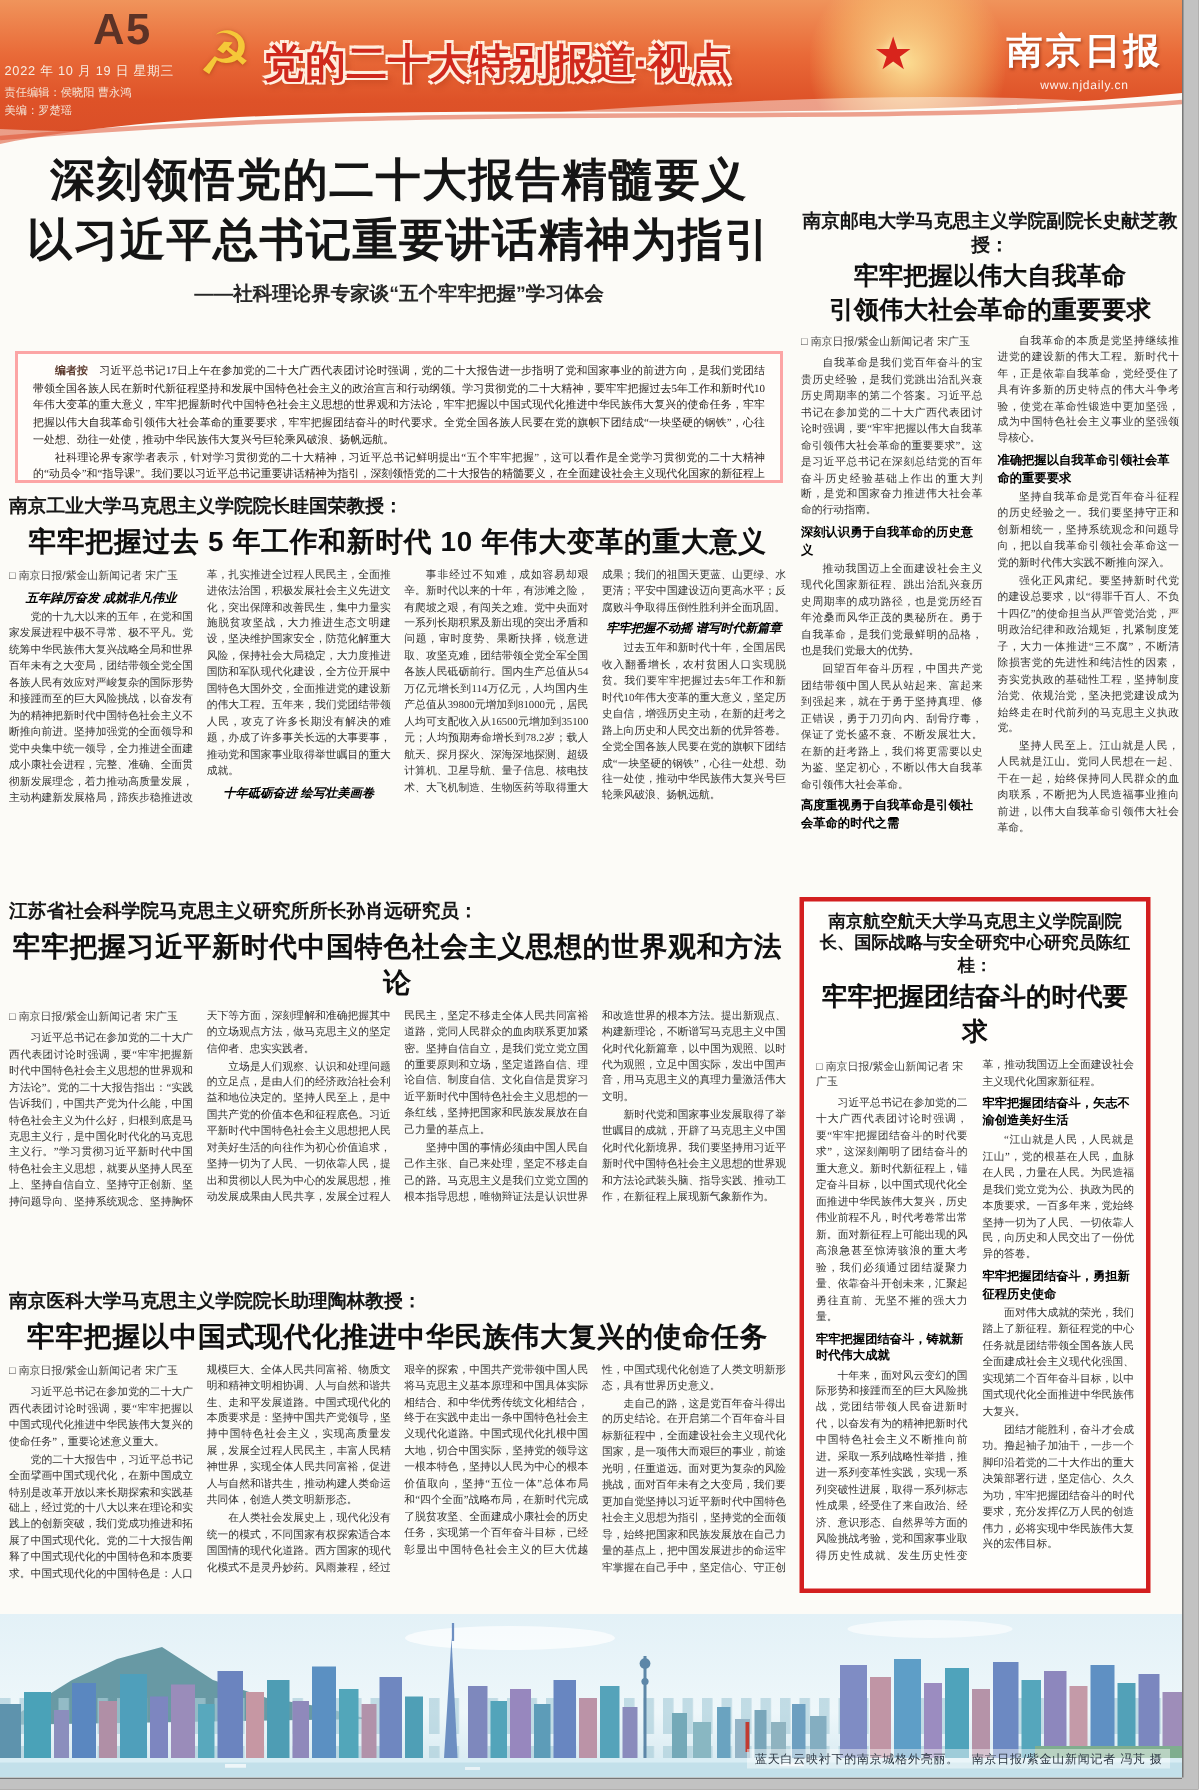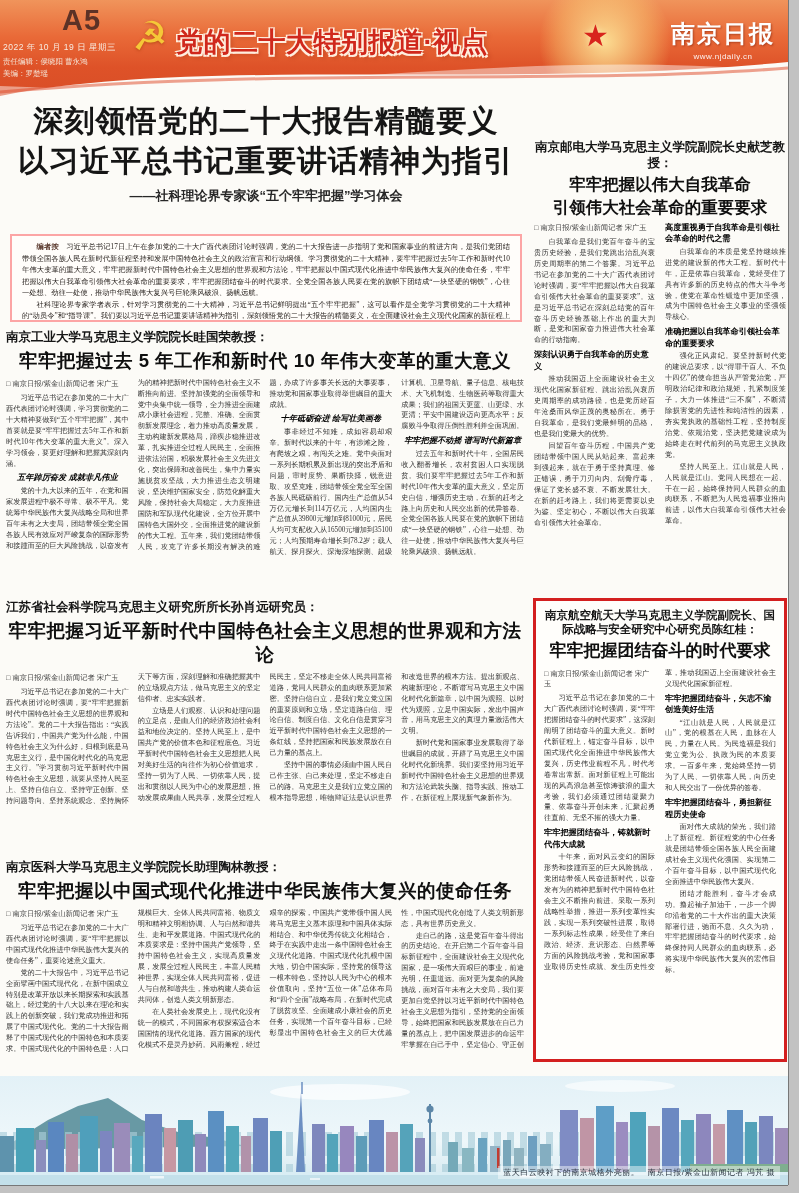--- a/index.html
+++ b/index.html
@@ -90,21 +90,20 @@
   <div class="ednote">
     <p><span class="lbl">编者按</span>　<span>习近平总书记17日上午在参加党的二十大广西代表团讨论时强调，党的二十大报告进一步指明了党和国家事业的前进方向，是我们党团结带领全国各族人民在新时代新征程坚持和发展中国特色社会主义的政治宣言和行动纲领。学习贯彻党的二十大精神，要牢牢把握过去5年工作和新时代10年伟大变革的重大意义，牢牢把握新时代中国特色社会主义思想的世界观和方法论，牢牢把握以中国式现代化推进中华民族伟大复兴的使命任务，牢牢把握以伟大自我革命引领伟大社会革命的重要要求，牢牢把握团结奋斗的时代要求。全党全国各族人民要在党的旗帜下团结成“一块坚硬的钢铁”，心往一处想、劲往一处使，推动中华民族伟大复兴号巨轮乘风破浪、扬帆远航。</span></p>
     <p>社科理论界专家学者表示，针对学习贯彻党的二十大精神，习近平总书记鲜明提出“五个牢牢把握”，这可以看作是全党学习贯彻党的二十大精神的“动员令”和“指导课”。我们要以习近平总书记重要讲话精神为指引，深刻领悟党的二十大报告的精髓要义，在全面建设社会主义现代化国家的新征程上更加紧密地团结起来，撸起袖子加油干，朝着第二个百年奋斗目标奋勇前进。</p>
   </div>
 
   <section class="art" style="left:6px;top:330px;width:518px;height:264px;">
     <div class="org">南京工业大学马克思主义学院院长眭国荣教授：</div>
     <h2 class="ttl">牢牢把握过去 5 年工作和新时代 10 年伟大变革的重大意义</h2>
     <div class="body cols4" style="height:212px;">
       <p class="by">□ 南京日报/紫金山新闻记者 宋广玉</p>
-      <p class="txt">习近平总书记在参加党的二十大广西代表团讨论时强调，学习贯彻党的二十大精神要做到“五个牢牢把握”，其中首要就是要“牢牢把握过去5年工作和新时代10年伟大变革的重大意义”。深入学习领会，要更好理解和把握其深刻内涵。</p>
       <h4 class="sub subc">五年踔厉奋发 成就非凡伟业</h4>
       <p class="txt">党的十九大以来的五年，在党和国家发展进程中极不寻常、极不平凡。党统筹中华民族伟大复兴战略全局和世界百年未有之大变局，团结带领全党全国各族人民有效应对严峻复杂的国际形势和接踵而至的巨大风险挑战，以奋发有为的精神把新时代中国特色社会主义不断推向前进。坚持加强党的全面领导和党中央集中统一领导，全力推进全面建成小康社会进程，完整、准确、全面贯彻新发展理念，着力推动高质量发展，主动构建新发展格局，蹄疾步稳推进改革，扎实推进全过程人民民主，全面推进依法治国，积极发展社会主义先进文化，突出保障和改善民生，集中力量实施脱贫攻坚战，大力推进生态文明建设，坚决维护国家安全，防范化解重大风险，保持社会大局稳定，大力度推进国防和军队现代化建设，全方位开展中国特色大国外交，全面推进党的建设新的伟大工程。五年来，我们党团结带领人民，攻克了许多长期没有解决的难题，办成了许多事关长远的大事要事，推动党和国家事业取得举世瞩目的重大成就。</p>
       <h4 class="sub subc">十年砥砺奋进 绘写壮美画卷</h4>
       <p class="txt">事非经过不知难，成如容易却艰辛。新时代以来的十年，有涉滩之险，有爬坡之艰，有闯关之难。党中央面对一系列长期积累及新出现的突出矛盾和问题，审时度势、果断抉择，锐意进取、攻坚克难，团结带领全党全军全国各族人民砥砺前行。国内生产总值从54万亿元增长到114万亿元，人均国内生产总值从39800元增加到81000元，居民人均可支配收入从16500元增加到35100元；人均预期寿命增长到78.2岁；载人航天、探月探火、深海深地探测、超级计算机、卫星导航、量子信息、核电技术、大飞机制造、生物医药等取得重大成果；我们的祖国天更蓝、山更绿、水更清；平安中国建设迈向更高水平；反腐败斗争取得压倒性胜利并全面巩固。</p>
       <h4 class="sub subc">牢牢把握不动摇 谱写时代新篇章</h4>
       <p class="txt">过去五年和新时代十年，全国居民收入翻番增长，农村贫困人口实现脱贫。我们要牢牢把握过去5年工作和新时代10年伟大变革的重大意义，坚定历史自信，增强历史主动，在新的赶考之路上向历史和人民交出新的优异答卷。全党全国各族人民要在党的旗帜下团结成“一块坚硬的钢铁”，心往一处想、劲往一处使，推动中华民族伟大复兴号巨轮乘风破浪、扬帆远航。</p>
     </div>
   </section>
 
   <section class="art" style="left:6px;top:600px;width:518px;height:256px;">
@@ -136,38 +135,39 @@
     <h2 class="ttl2"><span>牢牢把握以伟大自我革命</span><br><span>引领伟大社会革命的重要要求</span></h2>
     <div class="body cols2" style="height:374px;">
       <p class="by">□ 南京日报/紫金山新闻记者 宋广玉</p>
       <p class="txt">自我革命是我们党百年奋斗的宝贵历史经验，是我们党跳出治乱兴衰历史周期率的第二个答案。习近平总书记在参加党的二十大广西代表团讨论时强调，要“牢牢把握以伟大自我革命引领伟大社会革命的重要要求”。这是习近平总书记在深刻总结党的百年奋斗历史经验基础上作出的重大判断，是党和国家奋力推进伟大社会革命的行动指南。</p>
       <h4 class="sub">深刻认识勇于自我革命的历史意义</h4>
       <p class="txt">推动我国迈上全面建设社会主义现代化国家新征程、跳出治乱兴衰历史周期率的成功路径，也是党历经百年沧桑而风华正茂的奥秘所在。勇于自我革命，是我们党最鲜明的品格，也是我们党最大的优势。</p>
       <p class="txt">回望百年奋斗历程，中国共产党团结带领中国人民从站起来、富起来到强起来，就在于勇于坚持真理、修正错误，勇于刀刃向内、刮骨疗毒，保证了党长盛不衰、不断发展壮大。在新的赶考路上，我们将更需要以史为鉴、坚定初心，不断以伟大自我革命引领伟大社会革命。</p>
       <h4 class="sub">高度重视勇于自我革命是引领社会革命的时代之需</h4>
       <p class="txt">自我革命的本质是党坚持继续推进党的建设新的伟大工程。新时代十年，正是依靠自我革命，党经受住了具有许多新的历史特点的伟大斗争考验，使党在革命性锻造中更加坚强，成为中国特色社会主义事业的坚强领导核心。</p>
       <h4 class="sub">准确把握以自我革命引领社会革命的重要要求</h4>
+      <p class="txt">坚持自我革命是党百年奋斗征程的历史经验之一。我们要坚持守正和创新相统一，坚持系统观念和问题导向，把以自我革命引领社会革命这一党的新时代伟大实践不断推向深入。</p>
       <p class="txt">强化正风肃纪。要坚持新时代党的建设总要求，以“得罪千百人、不负十四亿”的使命担当从严管党治党，严明政治纪律和政治规矩，扎紧制度笼子，大力一体推进“三不腐”，不断清除损害党的先进性和纯洁性的因素，夯实党执政的基础性工程，坚持制度治党、依规治党，坚决把党建设成为始终走在时代前列的马克思主义执政党。</p>
       <p class="txt">坚持人民至上。江山就是人民，人民就是江山。党同人民想在一起、干在一起，始终保持同人民群众的血肉联系，不断把为人民造福事业推向前进，以伟大自我革命引领伟大社会革命。</p>
     </div>
   </section>
 
-  <section class="art redbox" style="left:533px;top:598px;width:254px;height:464px;">
+  <section class="art redbox" style="left:533px;top:598px;width:234px;height:464px;">
     <div class="org orgc">南京航空航天大学马克思主义学院副院长、国际战略与安全研究中心研究员陈红桂：</div>
     <h2 class="ttl2">牢牢把握团结奋斗的时代要求</h2>
     <div class="body cols2" style="height:372px;">
       <p class="by">□ 南京日报/紫金山新闻记者 宋广玉</p>
       <p class="txt">习近平总书记在参加党的二十大广西代表团讨论时强调，要“牢牢把握团结奋斗的时代要求”，这深刻阐明了团结奋斗的重大意义。新时代新征程上，锚定奋斗目标，以中国式现代化全面推进中华民族伟大复兴，历史伟业前程不凡，时代考卷常出常新。面对新征程上可能出现的风高浪急甚至惊涛骇浪的重大考验，我们必须通过团结凝聚力量、依靠奋斗开创未来，汇聚起勇往直前、无坚不摧的强大力量。</p>
       <h4 class="sub">牢牢把握团结奋斗，铸就新时代伟大成就</h4>
       <p class="txt">十年来，面对风云变幻的国际形势和接踵而至的巨大风险挑战，党团结带领人民奋进新时代，以奋发有为的精神把新时代中国特色社会主义不断推向前进。采取一系列战略性举措，推进一系列变革性实践，实现一系列突破性进展，取得一系列标志性成果，经受住了来自政治、经济、意识形态、自然界等方面的风险挑战考验，党和国家事业取得历史性成就、发生历史性变革，推动我国迈上全面建设社会主义现代化国家新征程。</p>
       <h4 class="sub">牢牢把握团结奋斗，矢志不渝创造美好生活</h4>
       <p class="txt">“江山就是人民，人民就是江山”，党的根基在人民，血脉在人民，力量在人民。为民造福是我们党立党为公、执政为民的本质要求。一百多年来，党始终坚持一切为了人民、一切依靠人民，向历史和人民交出了一份优异的答卷。</p>
       <h4 class="sub">牢牢把握团结奋斗，勇担新征程历史使命</h4>
       <p class="txt">面对伟大成就的荣光，我们踏上了新征程。新征程党的中心任务就是团结带领全国各族人民全面建成社会主义现代化强国、实现第二个百年奋斗目标，以中国式现代化全面推进中华民族伟大复兴。</p>
-      <p class="txt">团结才能胜利，奋斗才会成功。撸起袖子加油干，一步一个脚印沿着党的二十大作出的重大决策部署行进，驰而不息、久久为功，牢牢把握团结奋斗的时代要求，始终保持同人民群众的血肉联系，必将实现中华民族伟大复兴的宏伟目标。</p>
+      <p class="txt">团结才能胜利，奋斗才会成功。撸起袖子加油干，一步一个脚印沿着党的二十大作出的重大决策部署行进，坚定信心、久久为功，牢牢把握团结奋斗的时代要求，充分发挥亿万人民的创造伟力，必将实现中华民族伟大复兴的宏伟目标。</p>
     </div>
   </section>
 
   <div class="photo">
     <svg width="788" height="109" viewBox="0 0 788 109">
       <defs>
         <pattern id="comb" width="13" height="40" patternUnits="userSpaceOnUse">
           <rect x="0" y="8" width="7" height="32" fill="#a9cdd9"></rect>
         </pattern>
       </defs>

